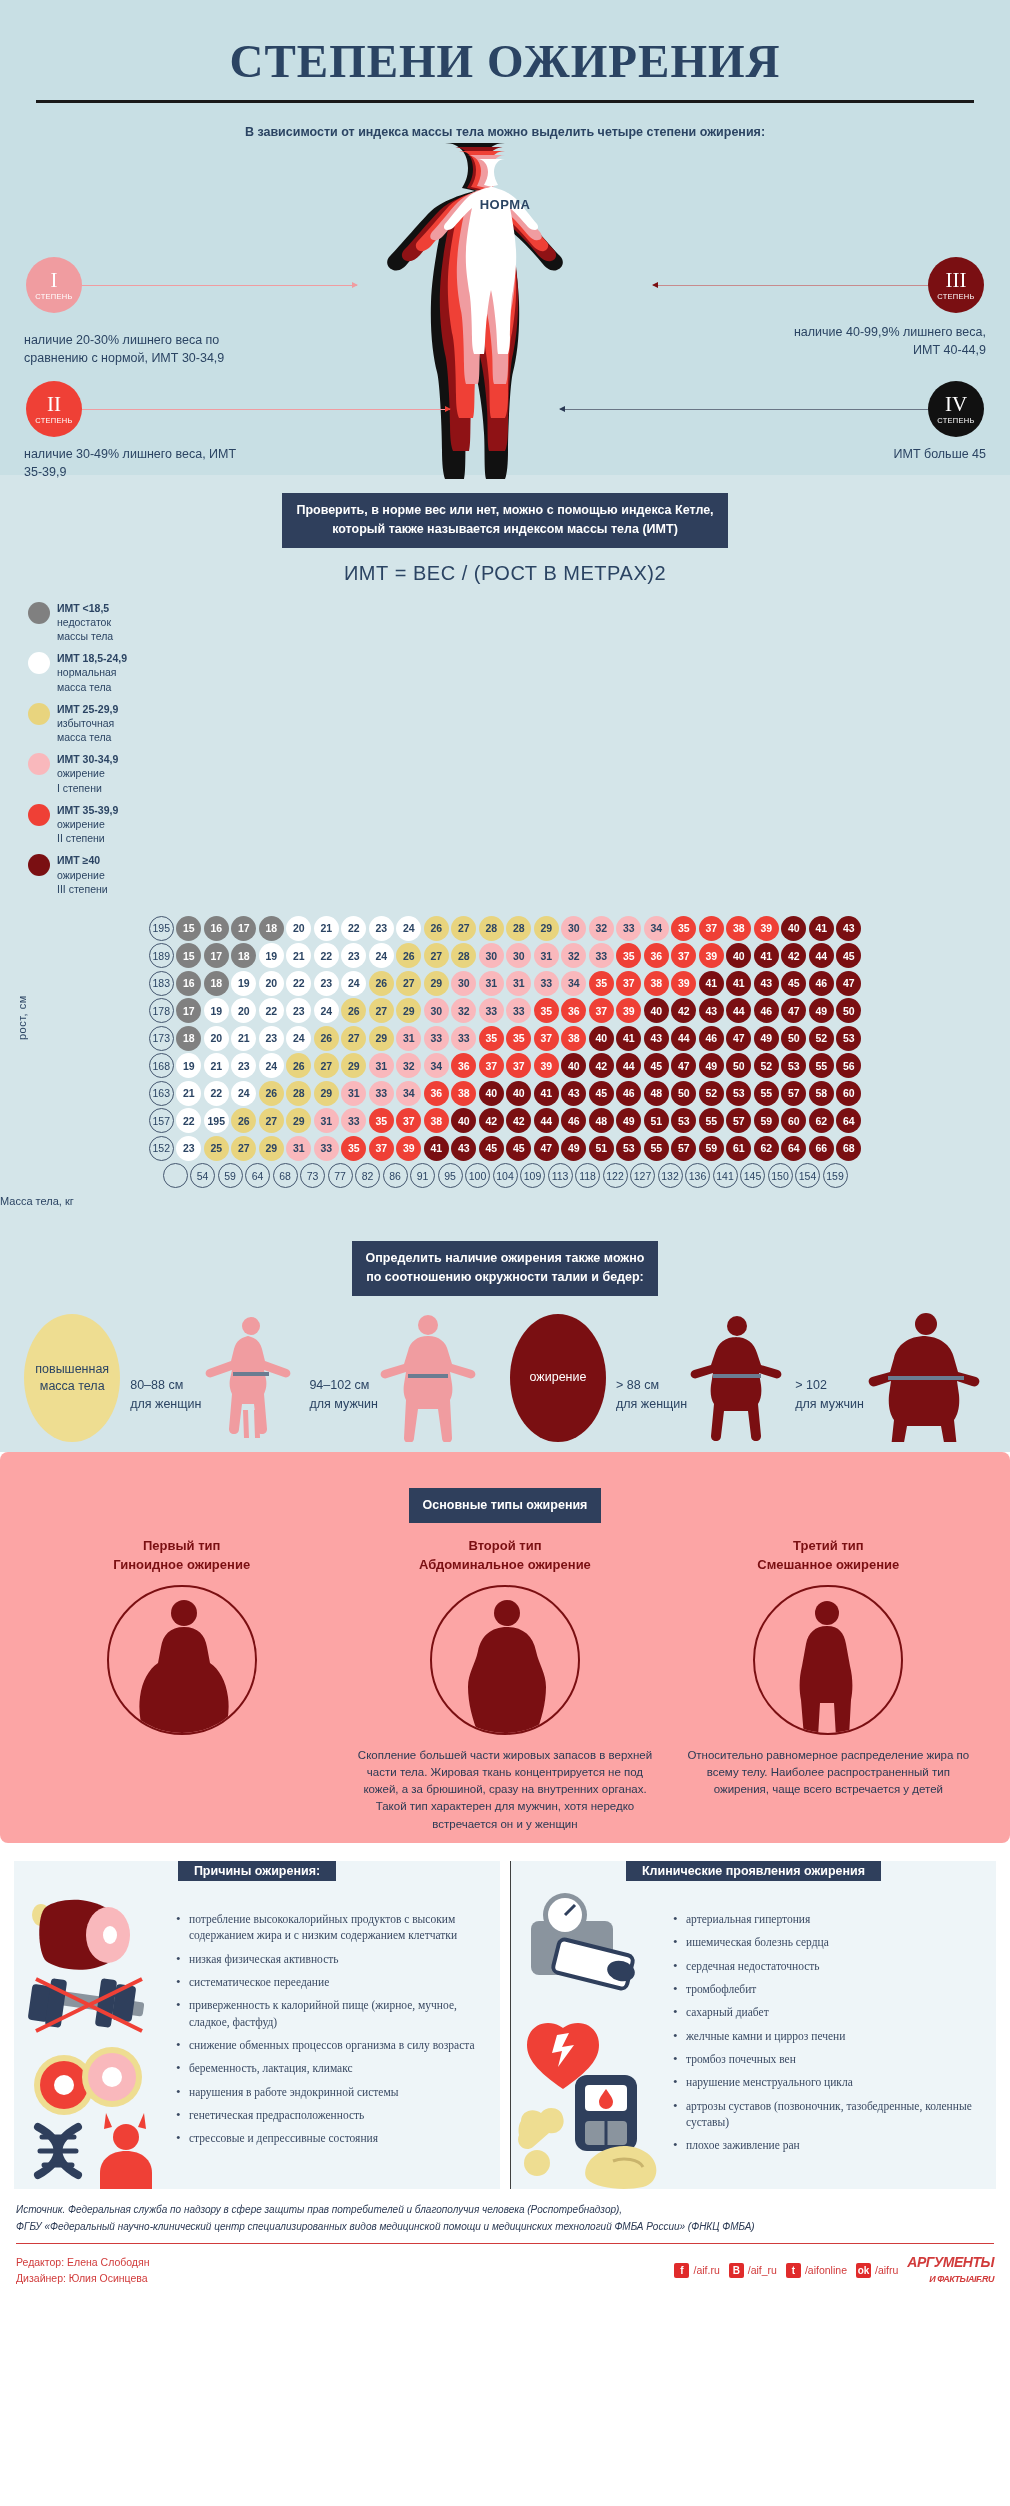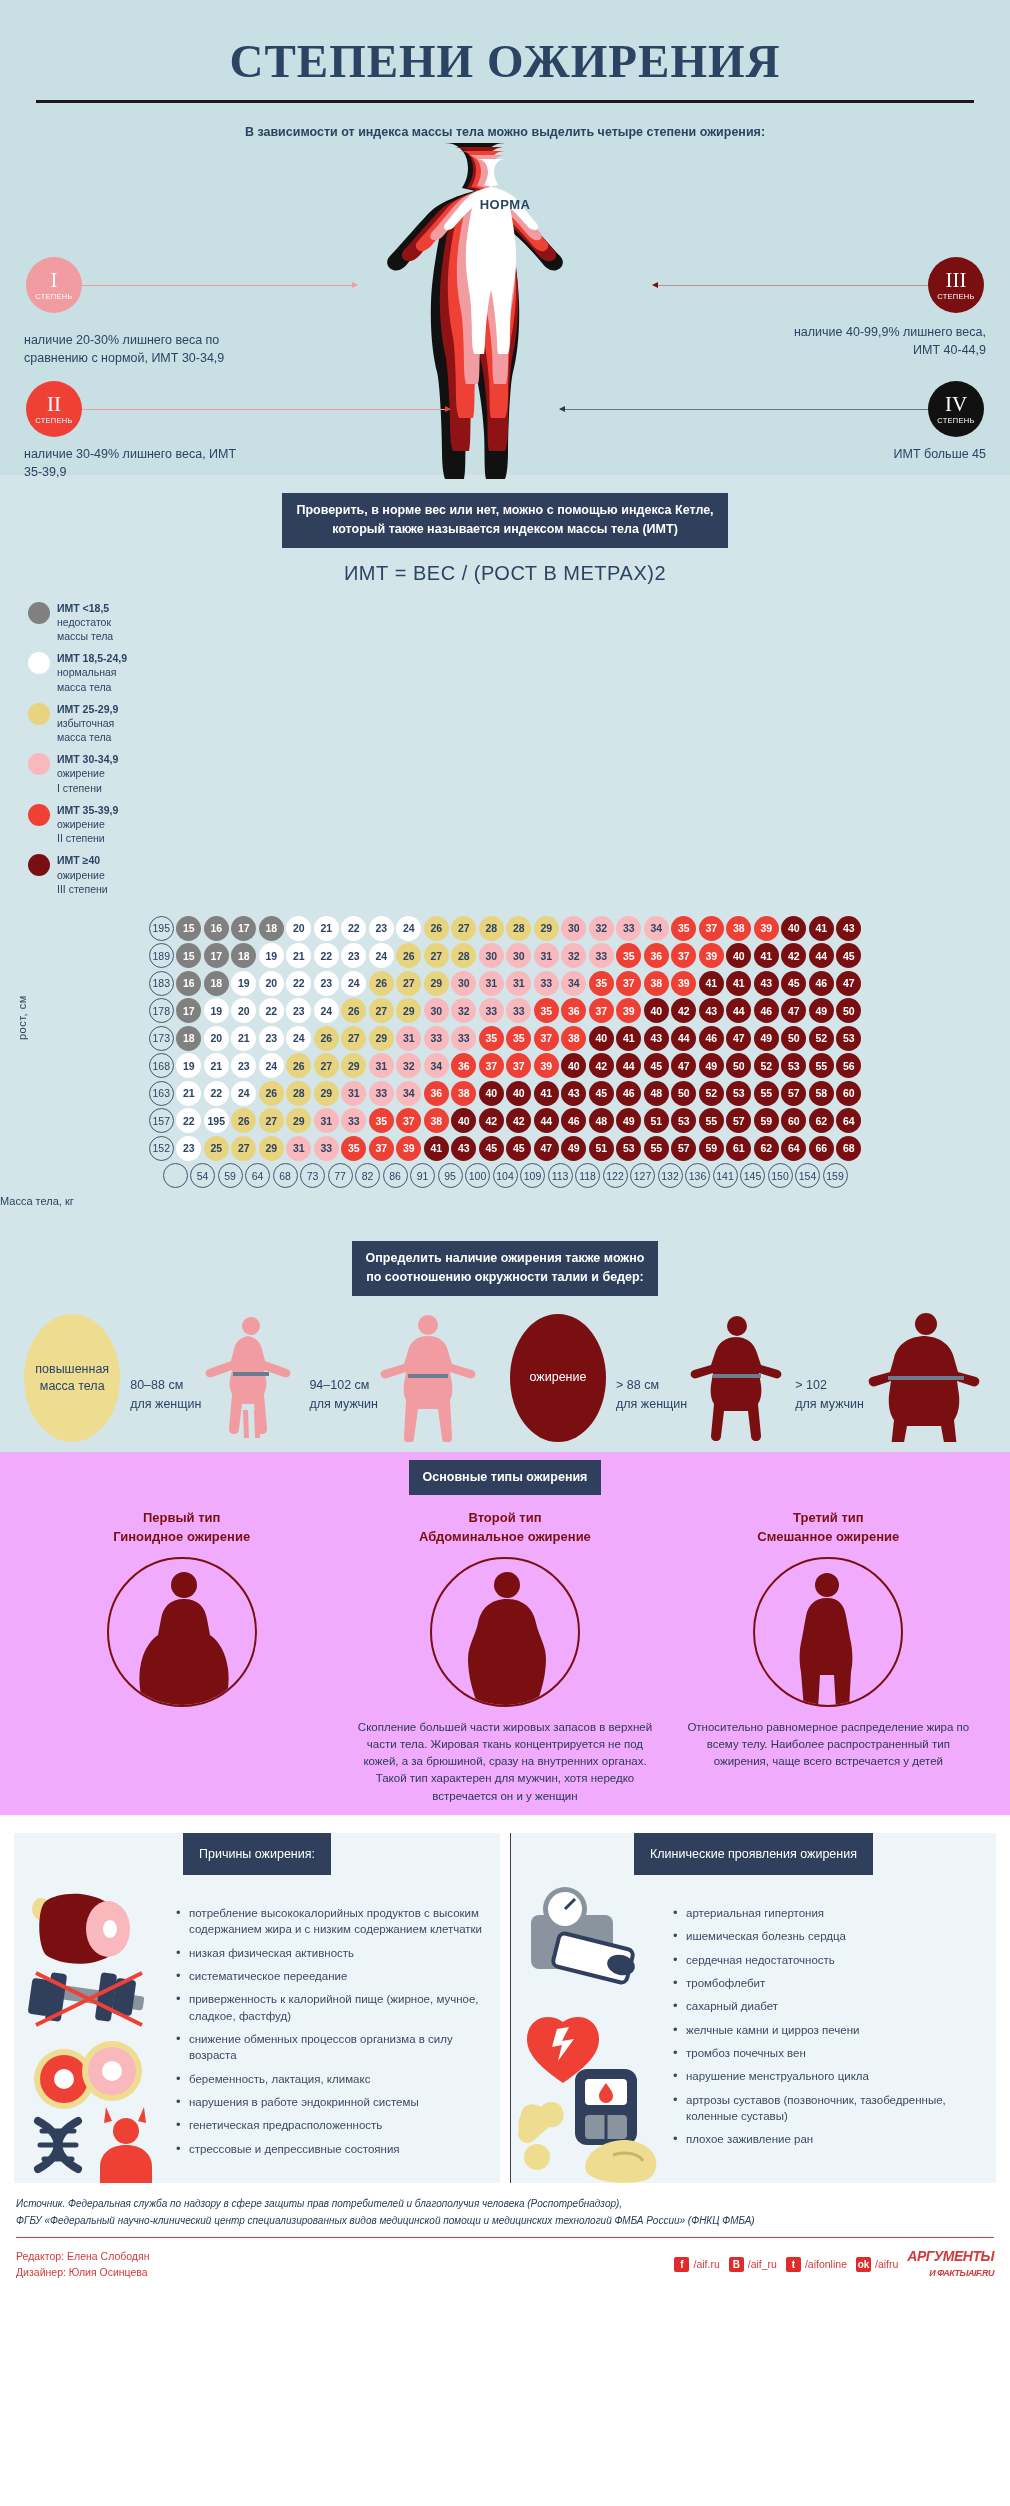--- a/index.html
+++ b/index.html
@@ -106,38 +106,38 @@
     border-radius:50%; display:flex; align-items:center; justify-content:center;
     text-align:center; font-size:12.5px; line-height:1.35;
   }
   .oval.yellow { width:96px; height:128px; background:#eedd91; color:#2b4463; }
   .oval.dark { width:96px; height:128px; background:#7a0f12; color:#ffffff; }
   .meas { display:flex; flex-direction:column; justify-content:center; font-size:12.5px; line-height:1.5; color:#2b4463; padding:0 2px 28px 10px; }
   .fig { width:96px; height:130px; position:relative; }
   .tape { position:absolute; height:4px; background:#6b7c91; }
 
   
-  .types-sec { background:#f0abfc; padding:8px 0 10px 0; }
+  .types-sec { background:#fca5a5; padding:36px 0 10px 0;border-radius:8px; }
   .types-grid { display:flex; justify-content:space-around; padding:14px 20px 0 20px; }
   .type-col { width:300px; text-align:center; }
   .type-head { color:#7a0f12; font-size:13px; font-weight:700; line-height:1.45; margin-bottom:10px; }
   .type-circle { width:150px; height:150px; border-radius:50%; border:2px solid #7a0f12; margin:0 auto 12px auto; position:relative; overflow:hidden; }
   .type-desc { font-size:11.5px; line-height:1.5; color:#2b3a54; }
 
   
   .cols { display:flex; gap:10px; padding:18px 14px 6px 14px; }
   .col { width:50%; background:#eef5f8; position:relative; padding-bottom:10px; }
   .col.right { border-left:1px solid #404040; }
   .col-head {
-    background:#2f3f5c; color:#fff; font-size:12.5px; font-weight:400;
-    text-align:right; padding:14px 16px; width:fit-content; margin:0 auto 8px auto;
+    background:#2f3f5c; color:#fff; font-size:12.5px; font-weight:700;
+    text-align:right; padding:3px 16px; width:fit-content; margin:0 auto 8px auto;
   }
   .col-body { display:flex; gap:6px; padding:0 6px; }
   .icon-stack { width:150px; flex:0 0 150px; position:relative; height:290px; }
-  ul.bullets { list-style:none; padding-top:22px; }
+  ul.bullets { list-style:none; padding-top:22px;font-family:Liberation Serif, serif; }
   ul.bullets li { font-size:11.5px; line-height:1.42; color:#3a4a63; margin-bottom:7px; position:relative; padding-left:13px; }
   ul.bullets li::before { content:"•"; position:absolute; left:0; top:-1px; color:#3a4a63; font-size:13px; }
 
   
   .footer { padding:6px 16px 14px 16px; }
   .src { font-size:10px; font-style:italic; color:#2b3a54; line-height:1.7; }
   .hr { height:1px; background:#d13b3b; margin:8px 0 10px 0; }
   .foot-row { display:flex; align-items:center; justify-content:space-between; }
   .credits { font-size:10.5px; color:#d13b3b; line-height:1.55; }
   .socials { display:flex; align-items:center; gap:9px; }

